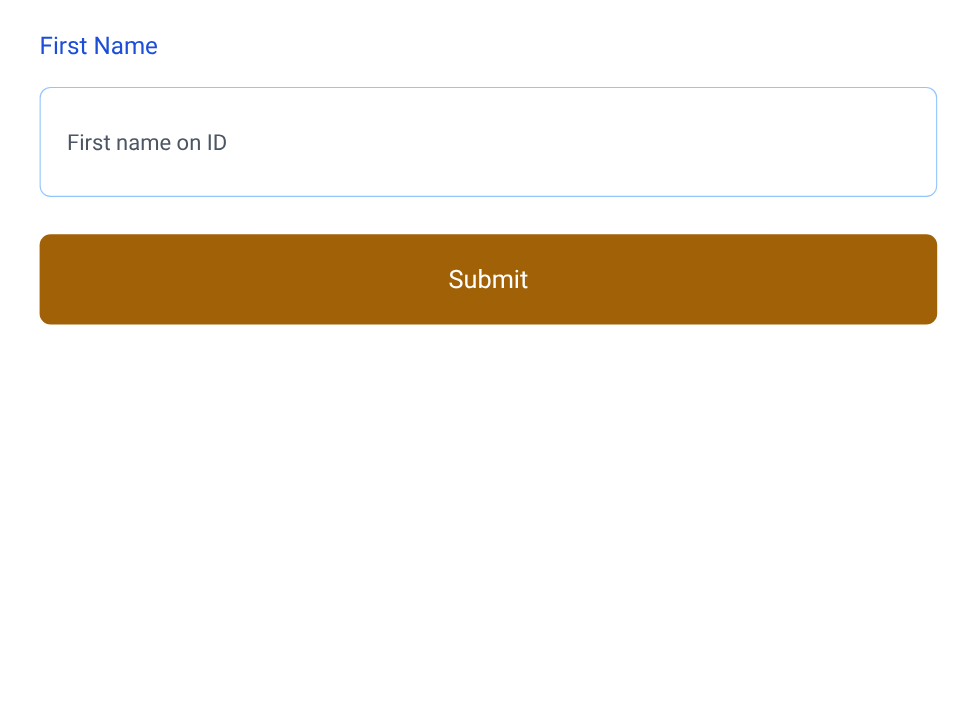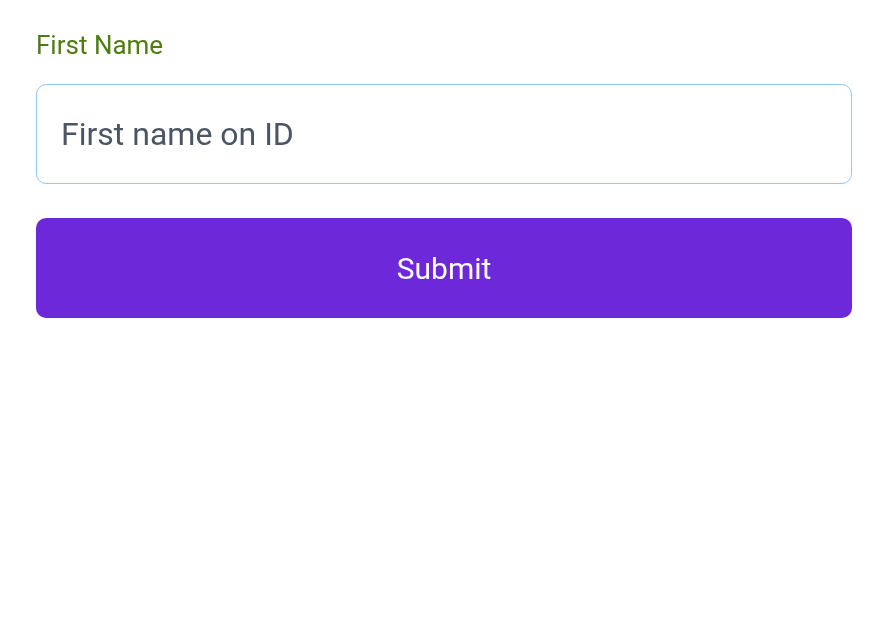--- a/index.html
+++ b/index.html
@@ -12,48 +12,48 @@
       background: #ffffff;
       width: 888px;
       height: 638px;
       padding: 30px 36px;
     }
     .form-group {
       margin-bottom: 32px;
     }
     .form-label {
       display: block;
-      font-size: 26px;
+      font-size: 22px;
       font-weight: 400;
-      color: #4d7c0f;
+      color: #1d4ed8;
       margin-bottom: 24px;
     }
     .form-input {
       width: 100%;
       height: 100px;
       padding: 0 24px;
-      font-size: 32px;
+      font-size: 20px;
       font-weight: 400;
       color: #111827;
       background: #ffffff;
       border: 1.5px solid #93c5fd;
       border-radius: 10px;
       outline: none;
       font-family: inherit;
     }
     .form-input::placeholder {
       color: #4b5563;
     }
     .submit-button {
       display: block;
       width: 100%;
-      height: 100px;
-      background: #6d28d9;
+      height: 82px;
+      background: #a16207;
       color: #ffffff;
-      font-size: 30px;
+      font-size: 23px;
       font-weight: 400;
       border: none;
       border-radius: 10px;
       cursor: pointer;
       margin-top: 34px;
       font-family: inherit;
     }
   </style>
 </head>
 <body>

